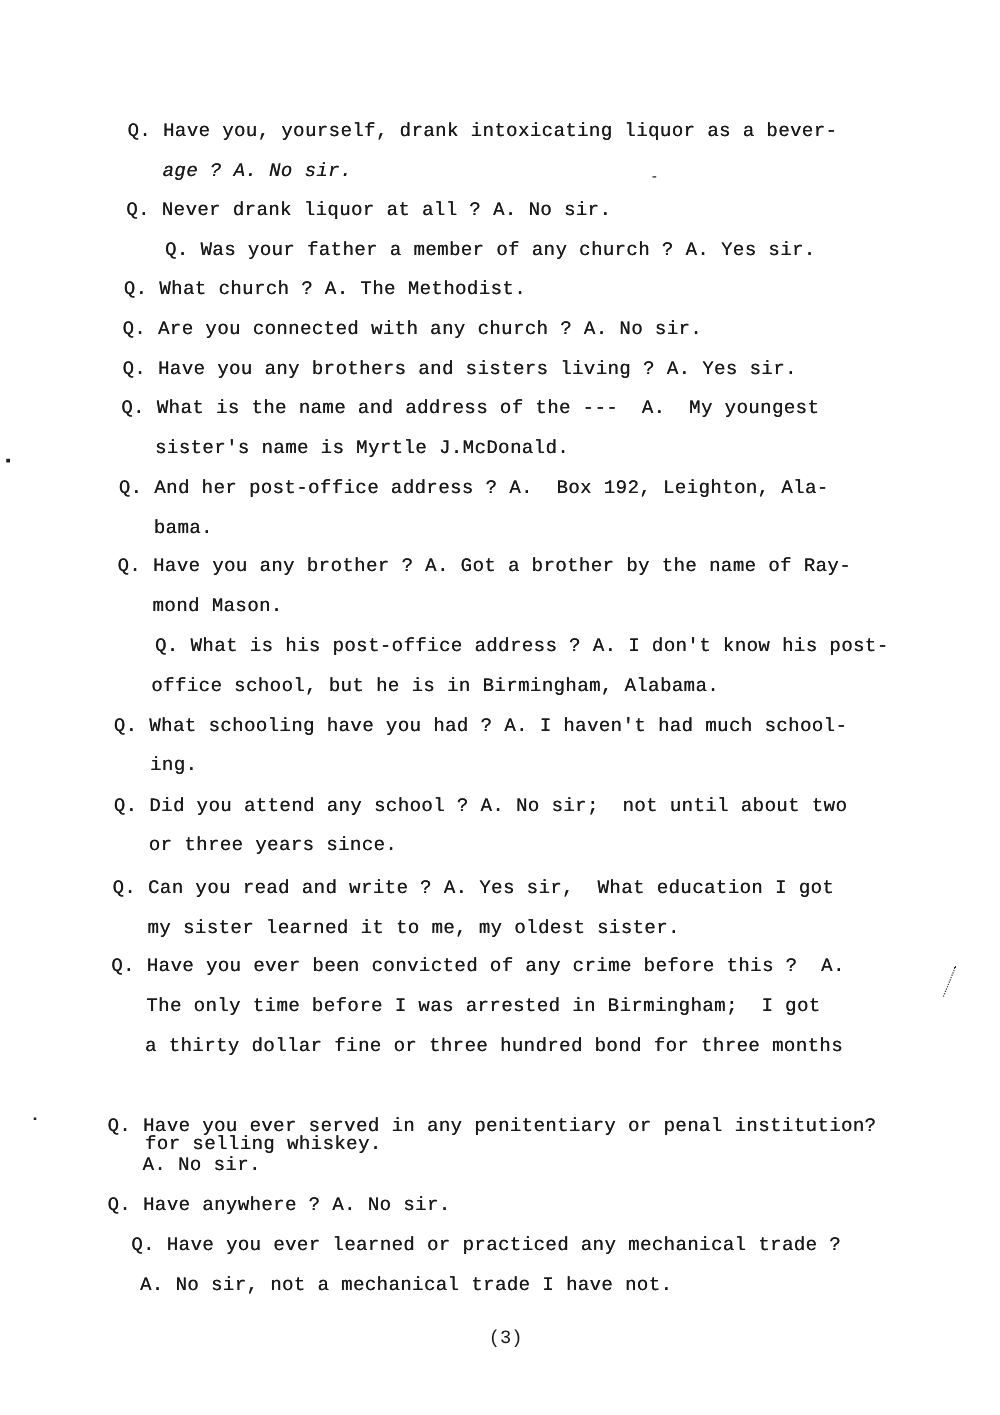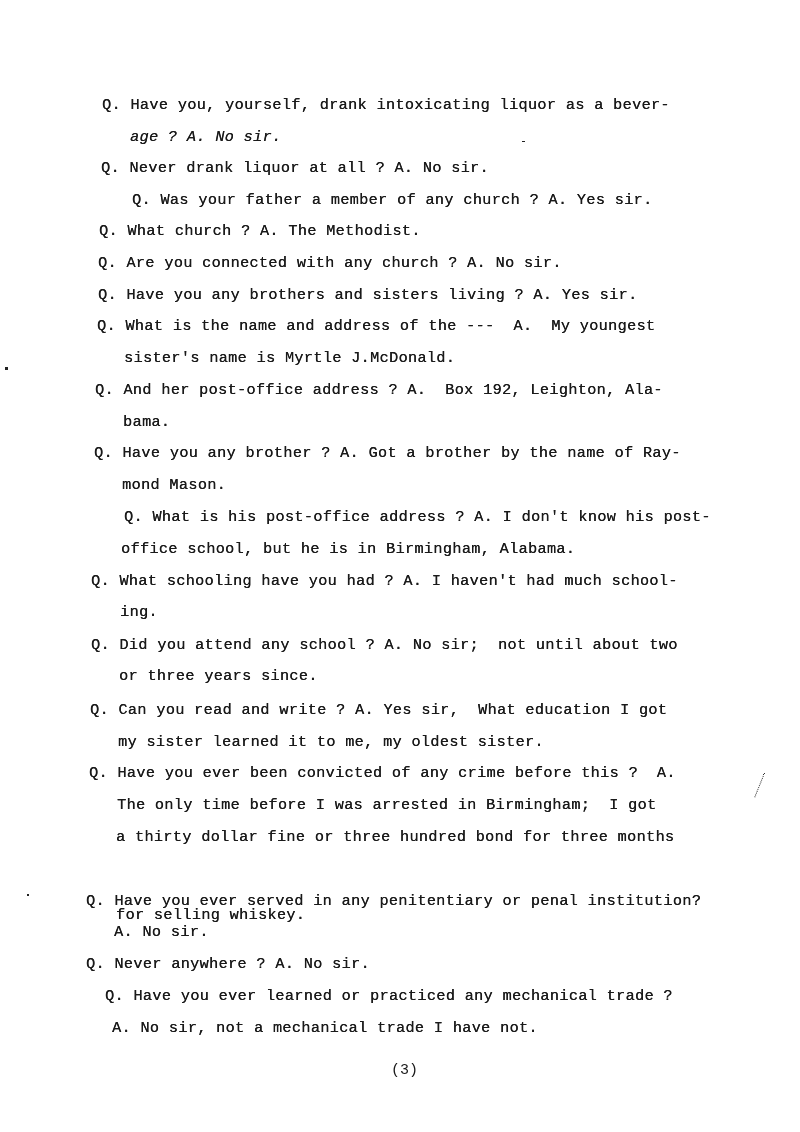--- a/index.html
+++ b/index.html
@@ -76,21 +76,21 @@
       <div class="line" style="left: 91px; top: 636px;">Q. Did you attend any school ? A. No sir;  not until about two</div>
       <div class="line" style="left: 119px; top: 667px;">or three years since.</div>
       <div class="line" style="left: 90px; top: 701px;">Q. Can you read and write ? A. Yes sir,  What education I got</div>
       <div class="line" style="left: 118px; top: 733px;">my sister learned it to me, my oldest sister.</div>
       <div class="line" style="left: 89px; top: 764px;">Q. Have you ever been convicted of any crime before this ?  A.</div>
       <div class="line" style="left: 117px; top: 796px;">The only time before I was arrested in Birmingham;  I got</div>
       <div class="line" style="left: 116px; top: 828px;">a thirty dollar fine or three hundred bond for three months</div>
       <div class="line" style="left: 116px; top: 860px; margin-top: 46px;">for selling whiskey.</div>
       <div class="line" style="left: 86px; top: 892px;">Q. Have you ever served in any penitentiary or penal institution?</div>
       <div class="line" style="left: 114px; top: 923px;">A. No sir.</div>
-      <div class="line" style="left: 86px; top: 955px;">Q. Never anywhere ? A. No sir.</div>
+      <div class="line" style="left: 86px; top: 955px;">Q. Have anywhere ? A. No sir.</div>
       <div class="line" style="left: 85px; top: 987px; margin-left: 20px;">Q. Have you ever learned or practiced any mechanical trade ?</div>
       <div class="line" style="left: 112px; top: 1019px;">A. No sir, not a mechanical trade I have not.</div>
     </div>
 
   <div class="page-number">(3)</div>
 
   <div class="speck" style="left:5px;top:367px;width:3px;height:3px;"></div>
   <div class="speck" style="left:522px;top:141px;width:3px;height:1px;"></div>
   <div class="speck" style="left:27px;top:894px;width:2px;height:2px;"></div>
   <div class="stray-mark"></div>

